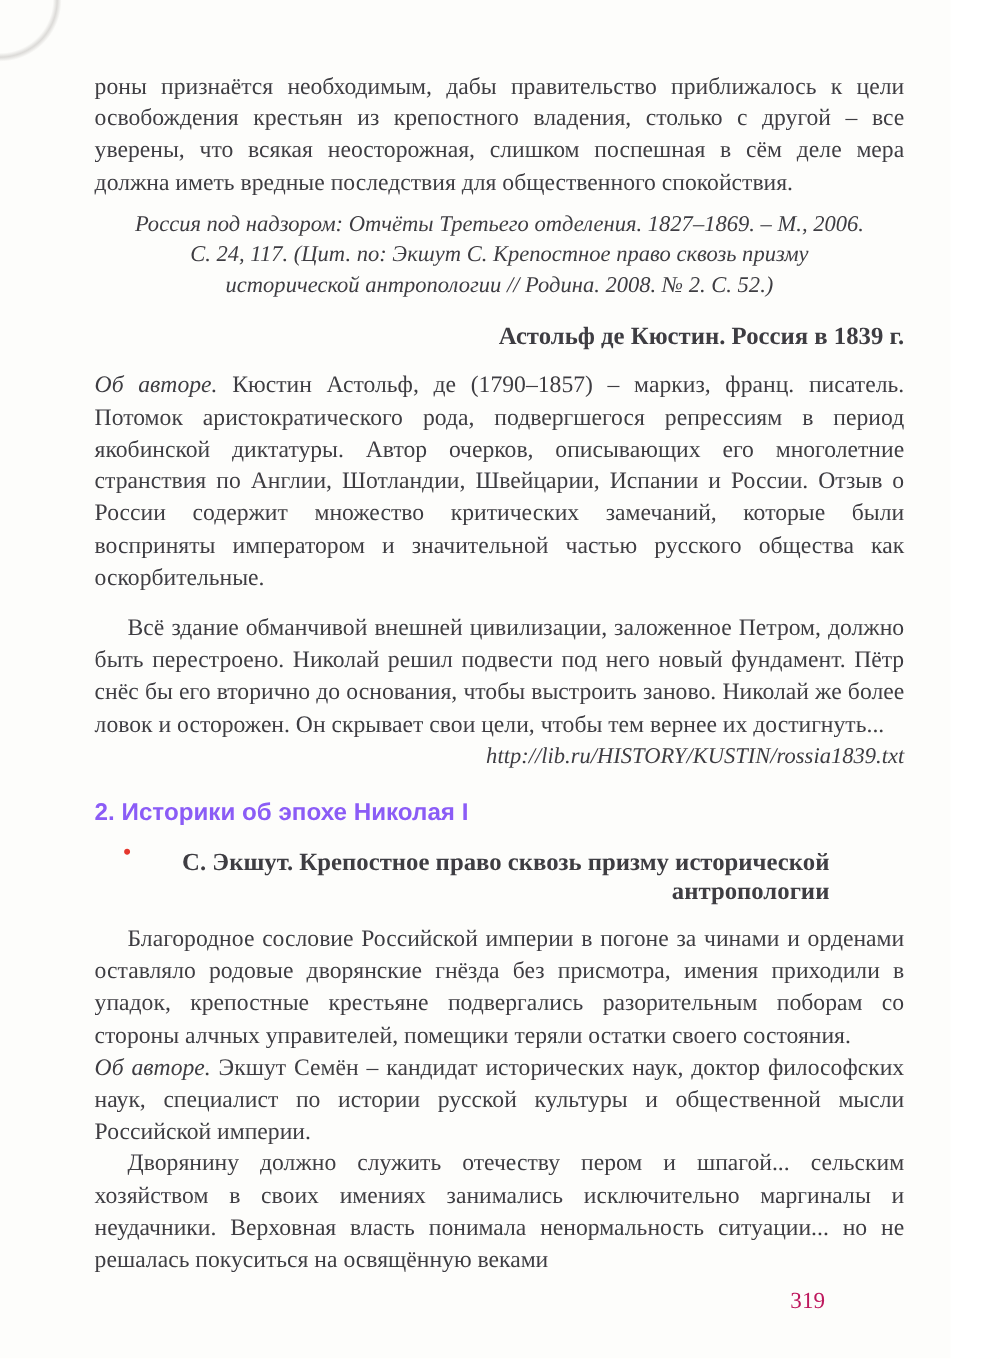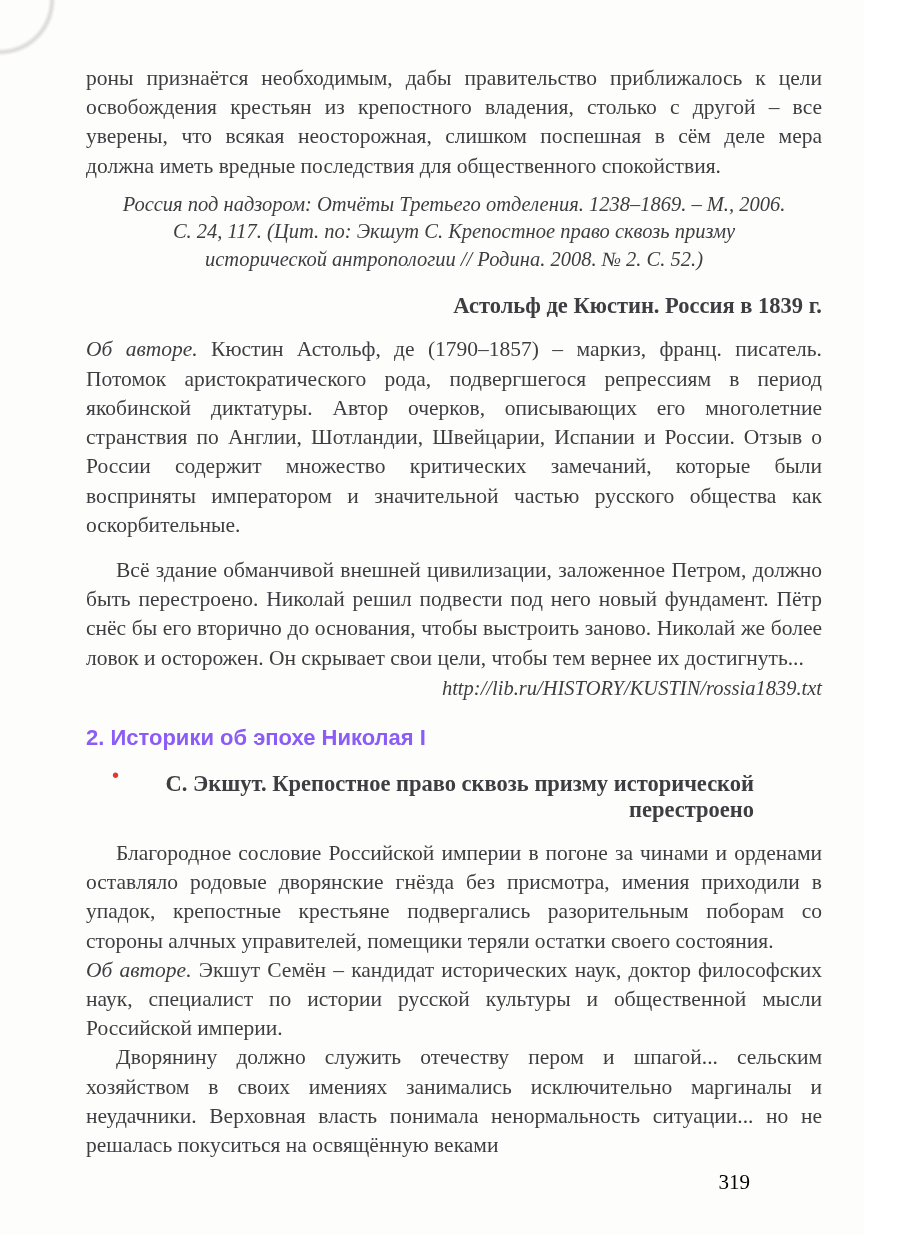--- a/index.html
+++ b/index.html
@@ -89,50 +89,50 @@
     top: 1px;
     font-size: 20px;
     line-height: 1.32;
   }
   .mt-md { margin-top: 16px; }
   .page-number {
     position: absolute;
     right: 114px;
     bottom: 40px;
     font-size: 21px;
-    color: #000000;
+    color: #be185d;
   }
 </style>
 </head>
 <body>
 
 <div class="page">
   <div class="corner-curl"></div>
 
   <div class="content">
 
     <p class="body-text">роны признаётся необходимым, дабы правительство приближалось к цели освобождения крестьян из крепостного владения, столько с другой – все уверены, что всякая неосторожная, слишком поспешная в сём деле мера должна иметь вредные последствия для общественного спокойствия.</p>
 
-    <p class="citation">Россия под надзором: Отчёты Третьего отделения. 1238–1869. – М., 2006. С. 24, 117. (Цит. по: Экшут С. Крепостное право сквозь призму исторической антропологии // Родина. 2008. № 2. С. 52.)</p>
+    <p class="citation">Россия под надзором: Отчёты Третьего отделения. 1827–1869. – М., 2006. С. 24, 117. (Цит. по: Экшут С. Крепостное право сквозь призму исторической антропологии // Родина. 2008. № 2. С. 52.)</p>
 
     <h2 class="heading-serif">Астольф де Кюстин. Россия в 1839 г.</h2>
 
     <p class="body-text"><span class="about-label">Об авторе.</span> <span>Кюстин Астольф, де (1790–1857) – маркиз, франц. писатель. Потомок аристократического рода, подвергшегося репрессиям в период якобинской диктатуры. Автор очерков, описывающих его многолетние странствия по Англии, Шотландии, Швейцарии, Испании и России. Отзыв о России содержит множество критических замечаний, которые были восприняты императором и значительной частью русского общества как оскорбительные.</span></p>
 
     <p class="body-text indent mt-md">Всё здание обманчивой внешней цивилизации, заложенное Петром, должно быть перестроено. Николай решил подвести под него новый фундамент. Пётр снёс бы его вторично до основания, чтобы выстроить заново. Николай же более ловок и осторожен. Он скрывает свои цели, чтобы тем вернее их достигнуть...</p>
 
     <p class="url-line">http://lib.ru/HISTORY/KUSTIN/rossia1839.txt</p>
 
     <h2 class="section-heading-red" style="color:#8b5cf6;">2. Историки об эпохе Николая I</h2>
 
     <div class="task-item">
       <span class="task-bullet" style="color:#e5372e;">•</span>
     </div>
 
-    <h2 class="heading-serif narrow">С. Экшут. Крепостное право сквозь призму исторической перестроено</h2>
+    <h2 class="heading-serif narrow">С. Экшут. Крепостное право сквозь призму исторической антропологии</h2>
 
     <p class="body-text indent mt-md">Благородное сословие Российской империи в погоне за чинами и орденами оставляло родовые дворянские гнёзда без присмотра, имения приходили в упадок, крепостные крестьяне подвергались разорительным поборам со стороны алчных управителей, помещики теряли остатки своего состояния.</p>
 
     <p class="body-text"><span class="about-label">Об авторе.</span> <span>Экшут Семён – кандидат исторических наук, доктор философских наук, специалист по истории русской культуры и общественной мысли Российской империи.</span></p>
 
     <p class="body-text indent">Дворянину должно служить отечеству пером и шпагой... сельским хозяйством в своих имениях занимались исключительно маргиналы и неудачники. Верховная власть понимала ненормальность ситуации... но не решалась покуситься на освящённую веками</p>
 
   </div>
 
   <div class="page-number">319</div>

